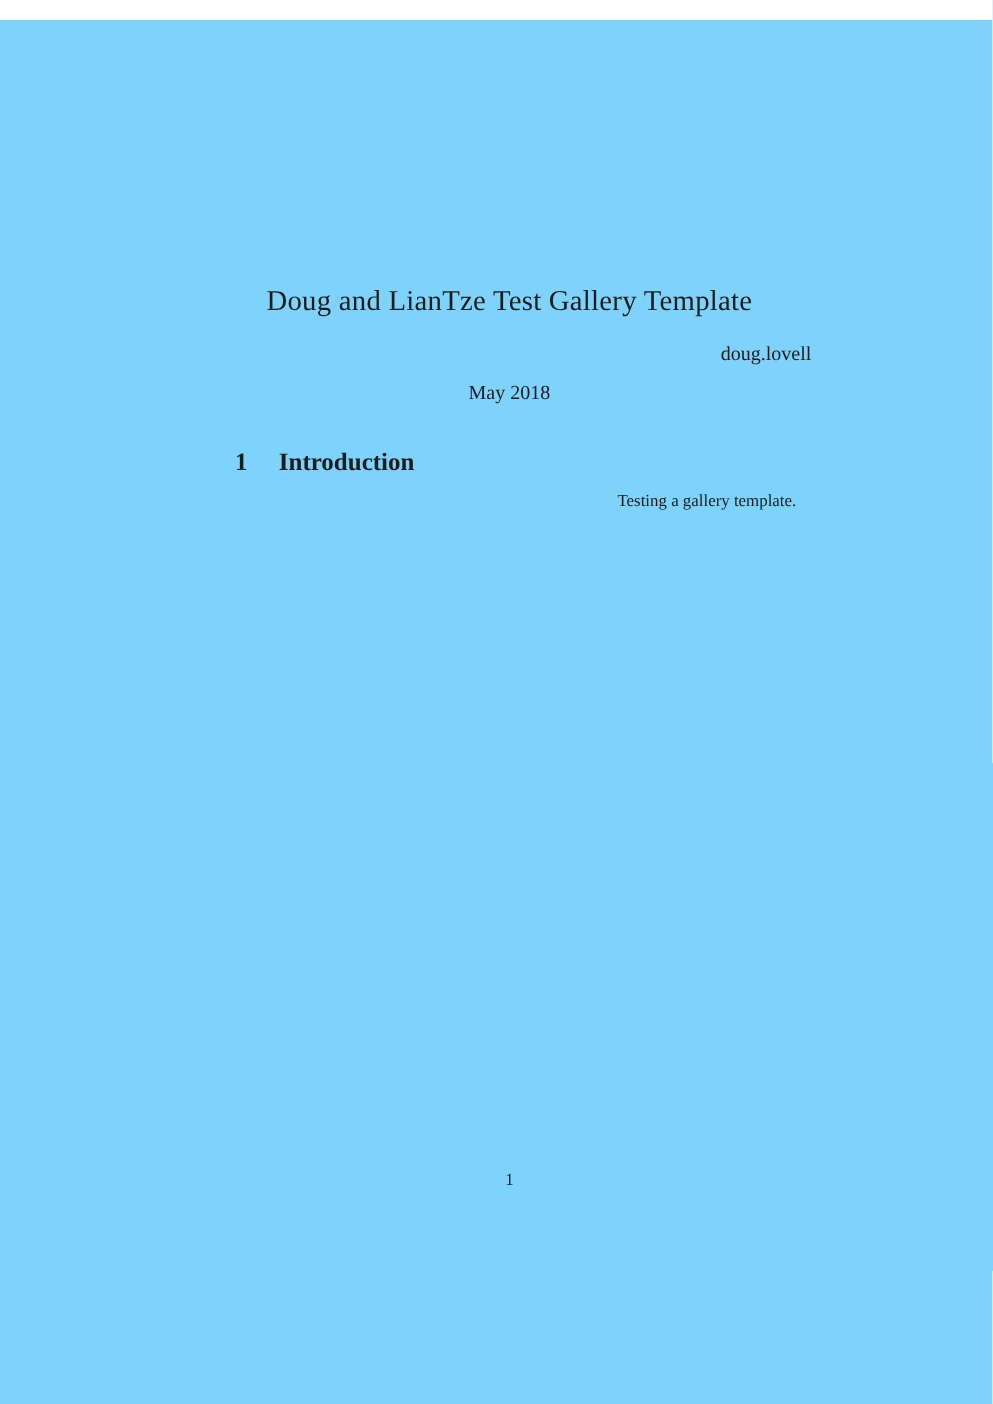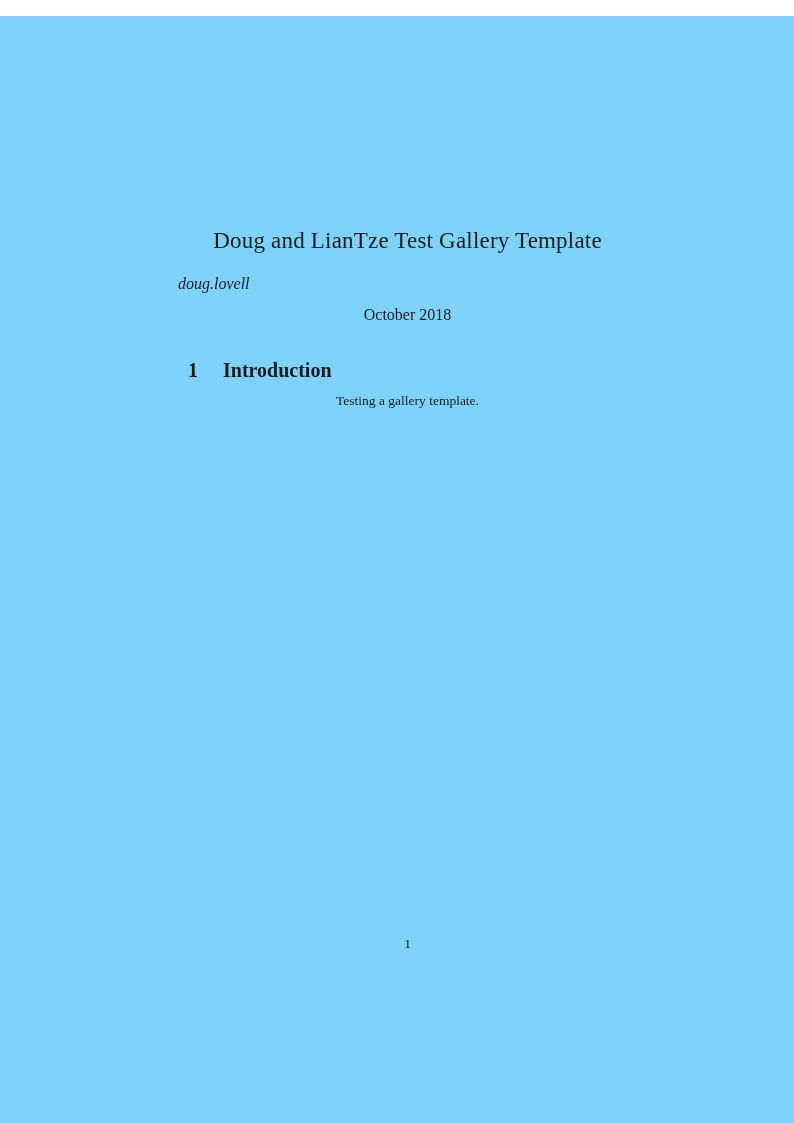--- a/index.html
+++ b/index.html
@@ -33,26 +33,25 @@
     margin: 0;
     text-align: center;
     font-size: 23px;
     font-weight: 400;
     line-height: 1.2;
     letter-spacing: 0.2px;
   }
   .doc-author {
     position: absolute;
     top: 258px;
-    left: 0;
+    left: 12px;
     width: 100%;
-    text-align: left;
+    text-align: right;
     font-size: 16px;
     line-height: 1.2;
-    font-style: italic;
   }
   .doc-date {
     position: absolute;
     top: 289px;
     left: 0;
     width: 100%;
     text-align: center;
     font-size: 16px;
     line-height: 1.2;
   }
@@ -69,21 +68,21 @@
     display: inline-block;
     min-width: 35px;
   }
   .body-text {
     position: absolute;
     top: 377px;
     left: 0;
     width: 459px;
     font-size: 13.5px;
     line-height: 16px;
-    text-align: center;
+    text-align: right;
   }
   .body-text p {
     margin: 0;
   }
   .body-text p.indented {
     text-indent: 22px;
   }
   .page-number {
     position: absolute;
     top: 920px;
@@ -97,21 +96,21 @@
 </head>
 <body>
 
 <div class="page">
   <div class="content">
 
     <h1 class="doc-title">Doug and LianTze Test Gallery Template</h1>
 
     <div class="doc-author">doug.lovell</div>
 
-    <div class="doc-date">October 2018</div>
+    <div class="doc-date">May 2018</div>
 
     <h2 class="section-heading">
       <span class="section-number">1</span><span class="section-title">Introduction</span>
     </h2>
 
     <div class="body-text">
       <p>Testing a gallery template.</p>
     </div>
 
     <div class="page-number">1</div>

